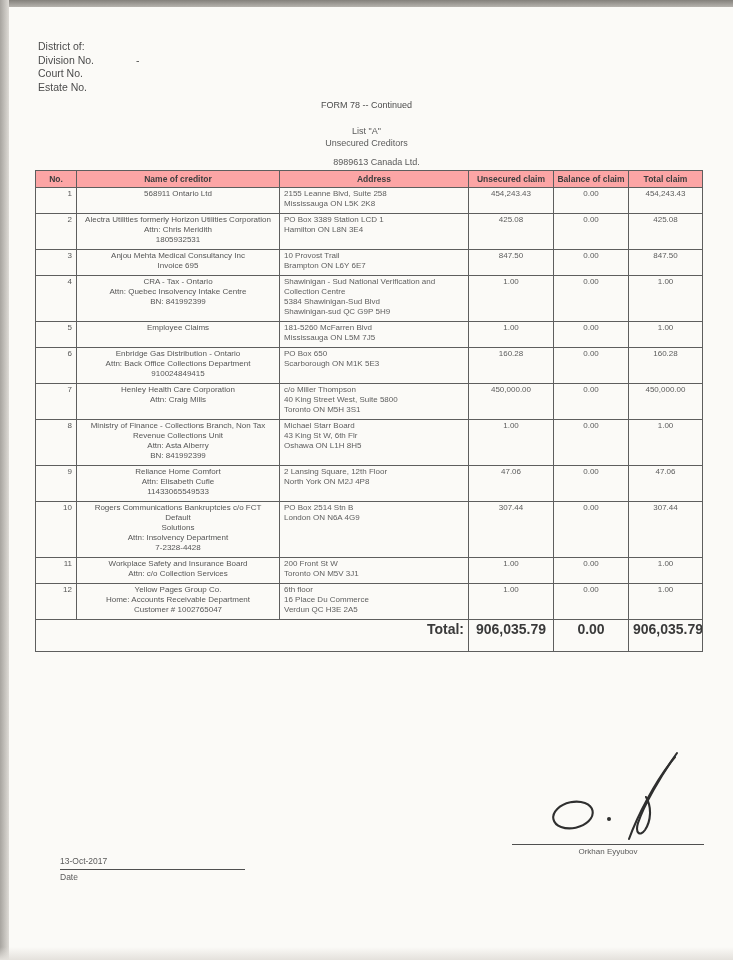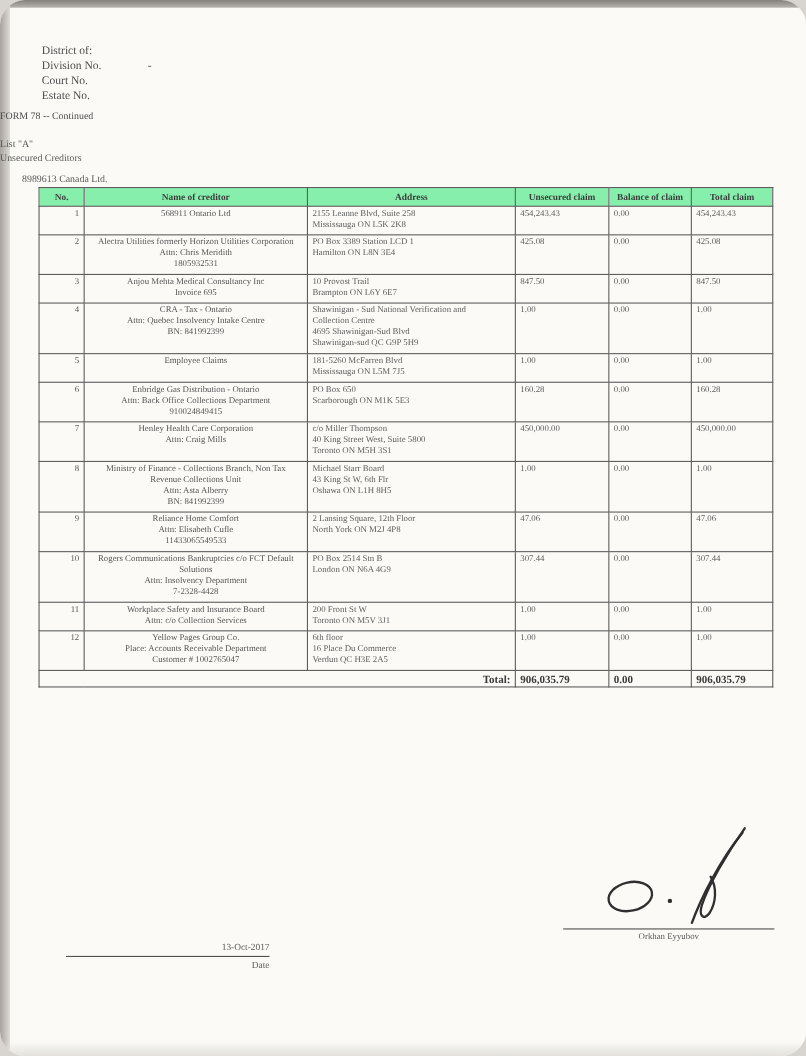--- a/index.html
+++ b/index.html
@@ -1,59 +1,59 @@
 <!DOCTYPE html>
 <html><head>
 <meta charset="utf-8">
 <style>
   html,body { margin:0; padding:0; background:#d8d5d0; }
   * { box-sizing:border-box; }
   .scan {
     position:relative; width:733px; height:960px; margin:0 auto;
     background:#fbfaf7; overflow:hidden;
-    font-family:Liberation Serif, serif; color:#4a4a4a;border-radius:23px;
+    font-family:Liberation Sans, sans-serif; color:#4a4a4a;
   }
   .edge-top { position:absolute; top:0; left:0; right:0; height:7px;
     background:linear-gradient(#84817c,#b6b3ae); }
   .edge-left { position:absolute; top:0; left:0; bottom:0; width:9px;
     background:linear-gradient(90deg,#a7a49f,#ded believes); }
   .edge-left { background:linear-gradient(90deg,#a7a49f,#dedbd6); }
   .edge-bottom { position:absolute; left:0; right:0; bottom:0; height:13px;
     background:linear-gradient(rgba(251,250,247,0),#e4e1dc); }
 
   .court-block { position:absolute; left:38px; top:40px; font-size:10.5px; line-height:13.5px; color:#4c4c4c; }
   .court-line { white-space:pre; }
   .court-line .val { display:inline-block; margin-left:42px; }
 
-  .form-head { position:absolute; left:0; top:99px; width:733px; text-align:left;
+  .form-head { position:absolute; left:0; top:99px; width:733px; text-align:center;
     font-size:9px; line-height:12px; color:#5a5a5a; }
   .form-title { margin-bottom:14px; color:#4c4c4c; }
   .form-company { margin-top:7px;margin-left:20px; }
 
   table.creditors {
     position:absolute; left:35px; top:170px; width:667px;
     border-collapse:collapse; table-layout:fixed;
     font-size:8px; line-height:10px; color:#565656;
   }
   table.creditors th, table.creditors td {
     border:1px solid #5e5e5e; vertical-align:top; padding:1px 4px 4px 4px;
     overflow:hidden;
   }
   table.creditors thead th {
     font-weight:bold; color:#3d3d3d; text-align:center; padding:3px 2px; font-size:8.5px;
-    background:#86efac;
+    background:#fca5a5;
   }
   td.c-no   { text-align:right; padding-right:3px; }
   td.c-name { text-align:center; }
   td.c-addr { text-align:left; color:#606060;margin-left:48px; }
-  td.c-num  { text-align:left; color:#5c5c5c;margin-top:10px; }
-  tr.total-row td { font-weight:bold; color:#3a3a3a; font-size:10px; padding:4px 4px 0 4px; }
+  td.c-num  { text-align:center; color:#5c5c5c;margin-top:10px; }
+  tr.total-row td { font-weight:bold; color:#3a3a3a; font-size:14px; padding:4px 4px 17px 4px; }
   tr.total-row td.t-label { text-align:right; border-right:1px solid #5e5e5e; }
 
-  .date-block { position:absolute; left:60px; top:856px; width:185px; text-align:right; font-size:8.5px; color:#5a5a5a; }
+  .date-block { position:absolute; left:60px; top:856px; width:185px; text-align:left; font-size:8.5px; color:#5a5a5a; }
   .date-line, .sig-line { border-bottom:1px solid #4f4f4f; height:1px; margin:3px 0 2px 0; }
   .sig-block { position:absolute; left:512px; top:749px; width:192px; text-align:center; font-size:8px; color:#5a5a5a; }
   .sig-art { display:block; margin:0 auto; }
   .page-label { position:absolute; left:0; top:908px; width:733px; text-align:center; font-size:9px; color:#6a6a6a; }
 </style>
 </head>
 <body>
 
 <div class="scan">
   <div class="edge-top"></div>
@@ -164,21 +164,21 @@
             <div>4</div>
           </td>
           <td class="c-name">
             <div>CRA - Tax - Ontario</div>
             <div>Attn: Quebec Insolvency Intake Centre</div>
             <div>BN: 841992399</div>
           </td>
           <td class="c-addr">
             <div>Shawinigan - Sud National Verification and</div>
             <div>Collection Centre</div>
-            <div>4695 Shawinigan-Sud Blvd</div>
+            <div>5384 Shawinigan-Sud Blvd</div>
             <div>Shawinigan-sud QC G9P 5H9</div>
           </td>
           <td class="c-num">
             <div>1.00</div>
           </td>
           <td class="c-num">
             <div>0.00</div>
           </td>
           <td class="c-num">
             <div>1.00</div>
@@ -344,21 +344,21 @@
           <td class="c-num">
             <div>1.00</div>
           </td>
         </tr>
         <tr>
           <td class="c-no">
             <div>12</div>
           </td>
           <td class="c-name">
             <div>Yellow Pages Group Co.</div>
-            <div>Place: Accounts Receivable Department</div>
+            <div>Home: Accounts Receivable Department</div>
             <div>Customer # 1002765047</div>
           </td>
           <td class="c-addr">
             <div>6th floor</div>
             <div>16 Place Du Commerce</div>
             <div>Verdun QC H3E 2A5</div>
           </td>
           <td class="c-num">
             <div>1.00</div>
           </td>

